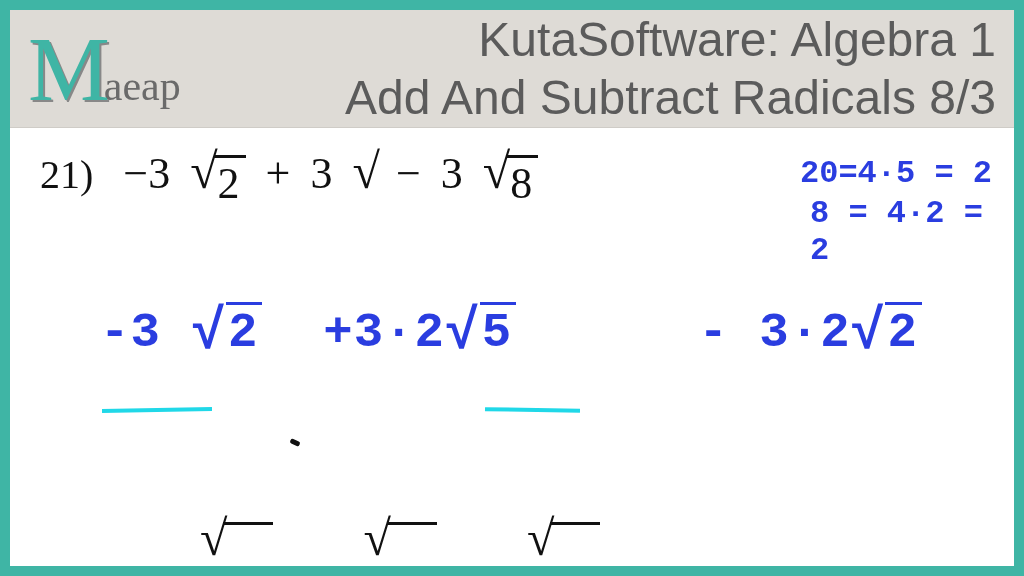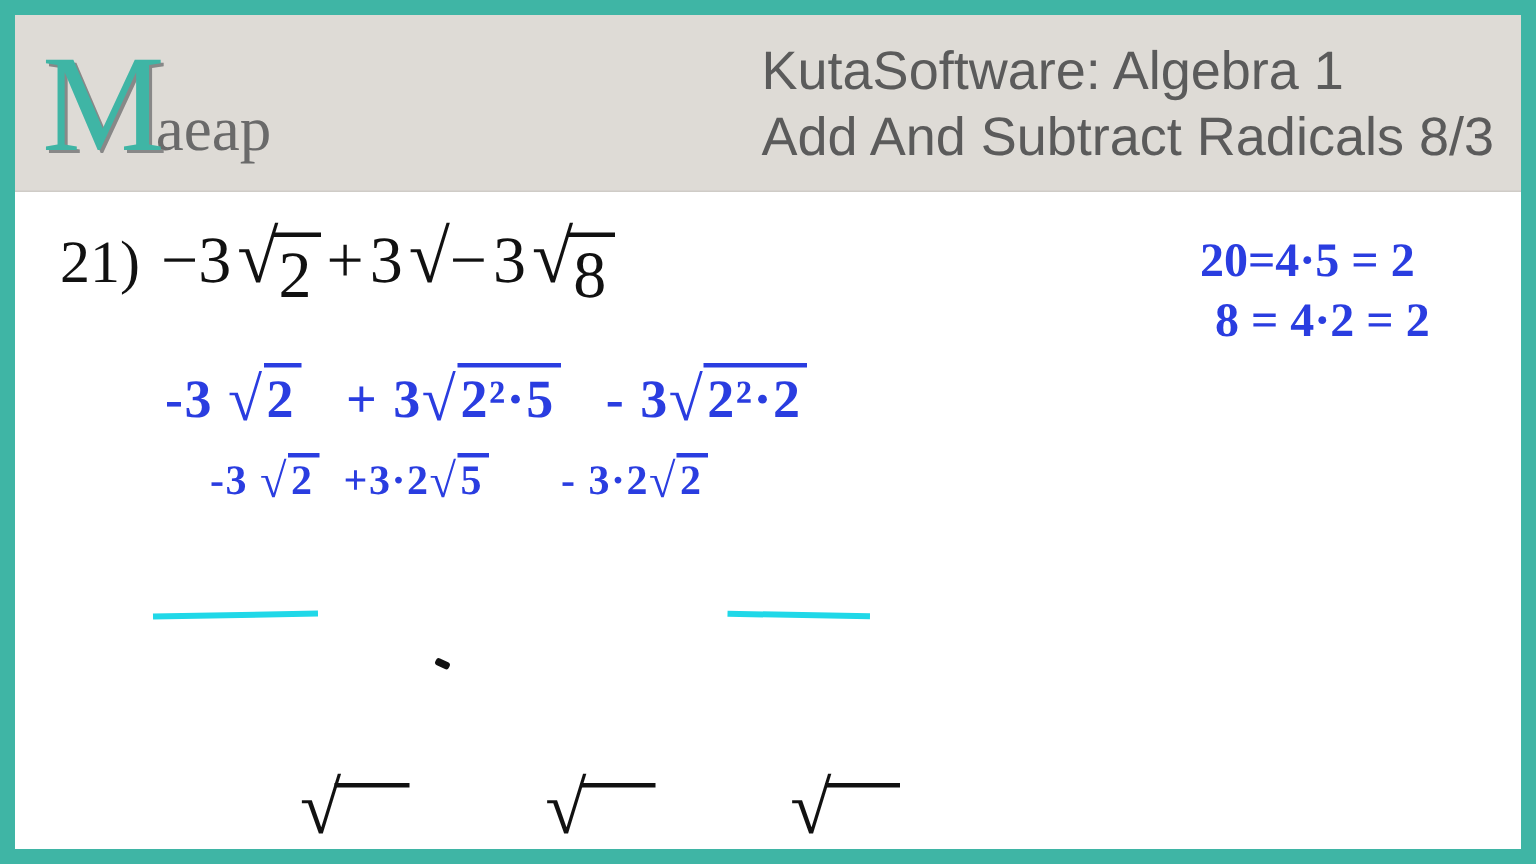--- a/index.html
+++ b/index.html
@@ -45,37 +45,37 @@
       margin-left: -6px;
       line-height: 0.95;
     }
     .logo-small {
       font-size: 42px;
       color: #6a6a6a;
       font-family: Georgia, serif;
     }
     .title-block {
       margin-left: auto;
-      text-align: left;
+      text-align: right;
       color: #5b5b5b;
-      font-size: 36px;
+      font-size: 48px;
       line-height: 1.2;
       font-family: -apple-system, "Segoe UI", Arial, sans-serif;
       font-weight: 500;
     }
     .content {
       position: relative;
       padding: 20px 0 0 30px;
     }
     .problem {
       font-size: 44px;
       color: #111;
       display: flex;
       align-items: baseline;
-      gap: 4px;
+      gap: 20px;
       font-family: 'Times New Roman', serif;
     }
     .problem-num {
       font-size: 40px;
       margin-right: 10px;
     }
     .sqrt {
       display: inline-flex;
       align-items: flex-start;
       position: relative;
@@ -85,29 +85,29 @@
       line-height: 0.8;
       margin-right: -4px;
     }
     .sqrt .under {
       border-top: 3px solid currentColor;
       padding: 0 6px 0 4px;
       margin-top: 4px;
     }
     .hand {
       position: absolute;
-      font-family: Liberation Serif, serif;
+      font-family: Liberation Mono, monospace;
       color: #2a3de0;
       font-weight: 700;
     }
     .line1 { top: 230px; left: 100px; font-size: 36px; letter-spacing: 1px; }
-    .line2 { top: 290px; left: 90px; font-size: 28px; letter-spacing: 1px; margin-left: 40px; }
+    .line2 { top: 290px; left: 90px; font-size: 49px; letter-spacing: 1px; }
     .line3 { top: 350px; left: 95px; font-size: 40px; letter-spacing: 1px; }
     .side1 { top: 145px; left: 790px; font-size: 32px; }
-    .side2 { top: 185px; left: 800px; font-size: 32px; text-align: center; }
+    .side2 { top: 185px; left: 800px; font-size: 32px; }
     .hand .r {
       display: inline-block;
       border-top: 3px solid #2a3de0;
       padding: 0 4px 0 2px;
       margin-top: 2px;
     }
     .hand .root-sym {
       font-size: 1.15em;
       vertical-align: -2px;
     }
@@ -184,26 +184,20 @@
         </span>
       <span>−</span>
       <span>3</span>
       <span class="sqrt">
           <span class="rad">√</span>
           <span class="under">8</span>
         </span>
     </div>
   </div>
 
-  <div class="hand line1">
-    <span>-3</span>
-    <span class="root-sym">√</span><span class="r">2</span>
-    &nbsp;&nbsp;<span>+ 3</span><span class="root-sym">√</span><span class="r">2²·5</span>
-    &nbsp;&nbsp;<span>- 3</span><span class="root-sym">√</span><span class="r">2²·2</span>
-  </div>
 
   <div class="hand line2">
     <span>-3</span>
     <span class="root-sym">√</span><span class="r">2</span>
     &nbsp;<span>+3·2</span><span class="root-sym">√</span><span class="r">5</span>
     &nbsp;&nbsp;&nbsp;&nbsp;&nbsp;<span>- 3·2</span><span class="root-sym">√</span><span class="r">2</span>
   </div>
 
 
   <div class="underline-cyan-1"></div>

